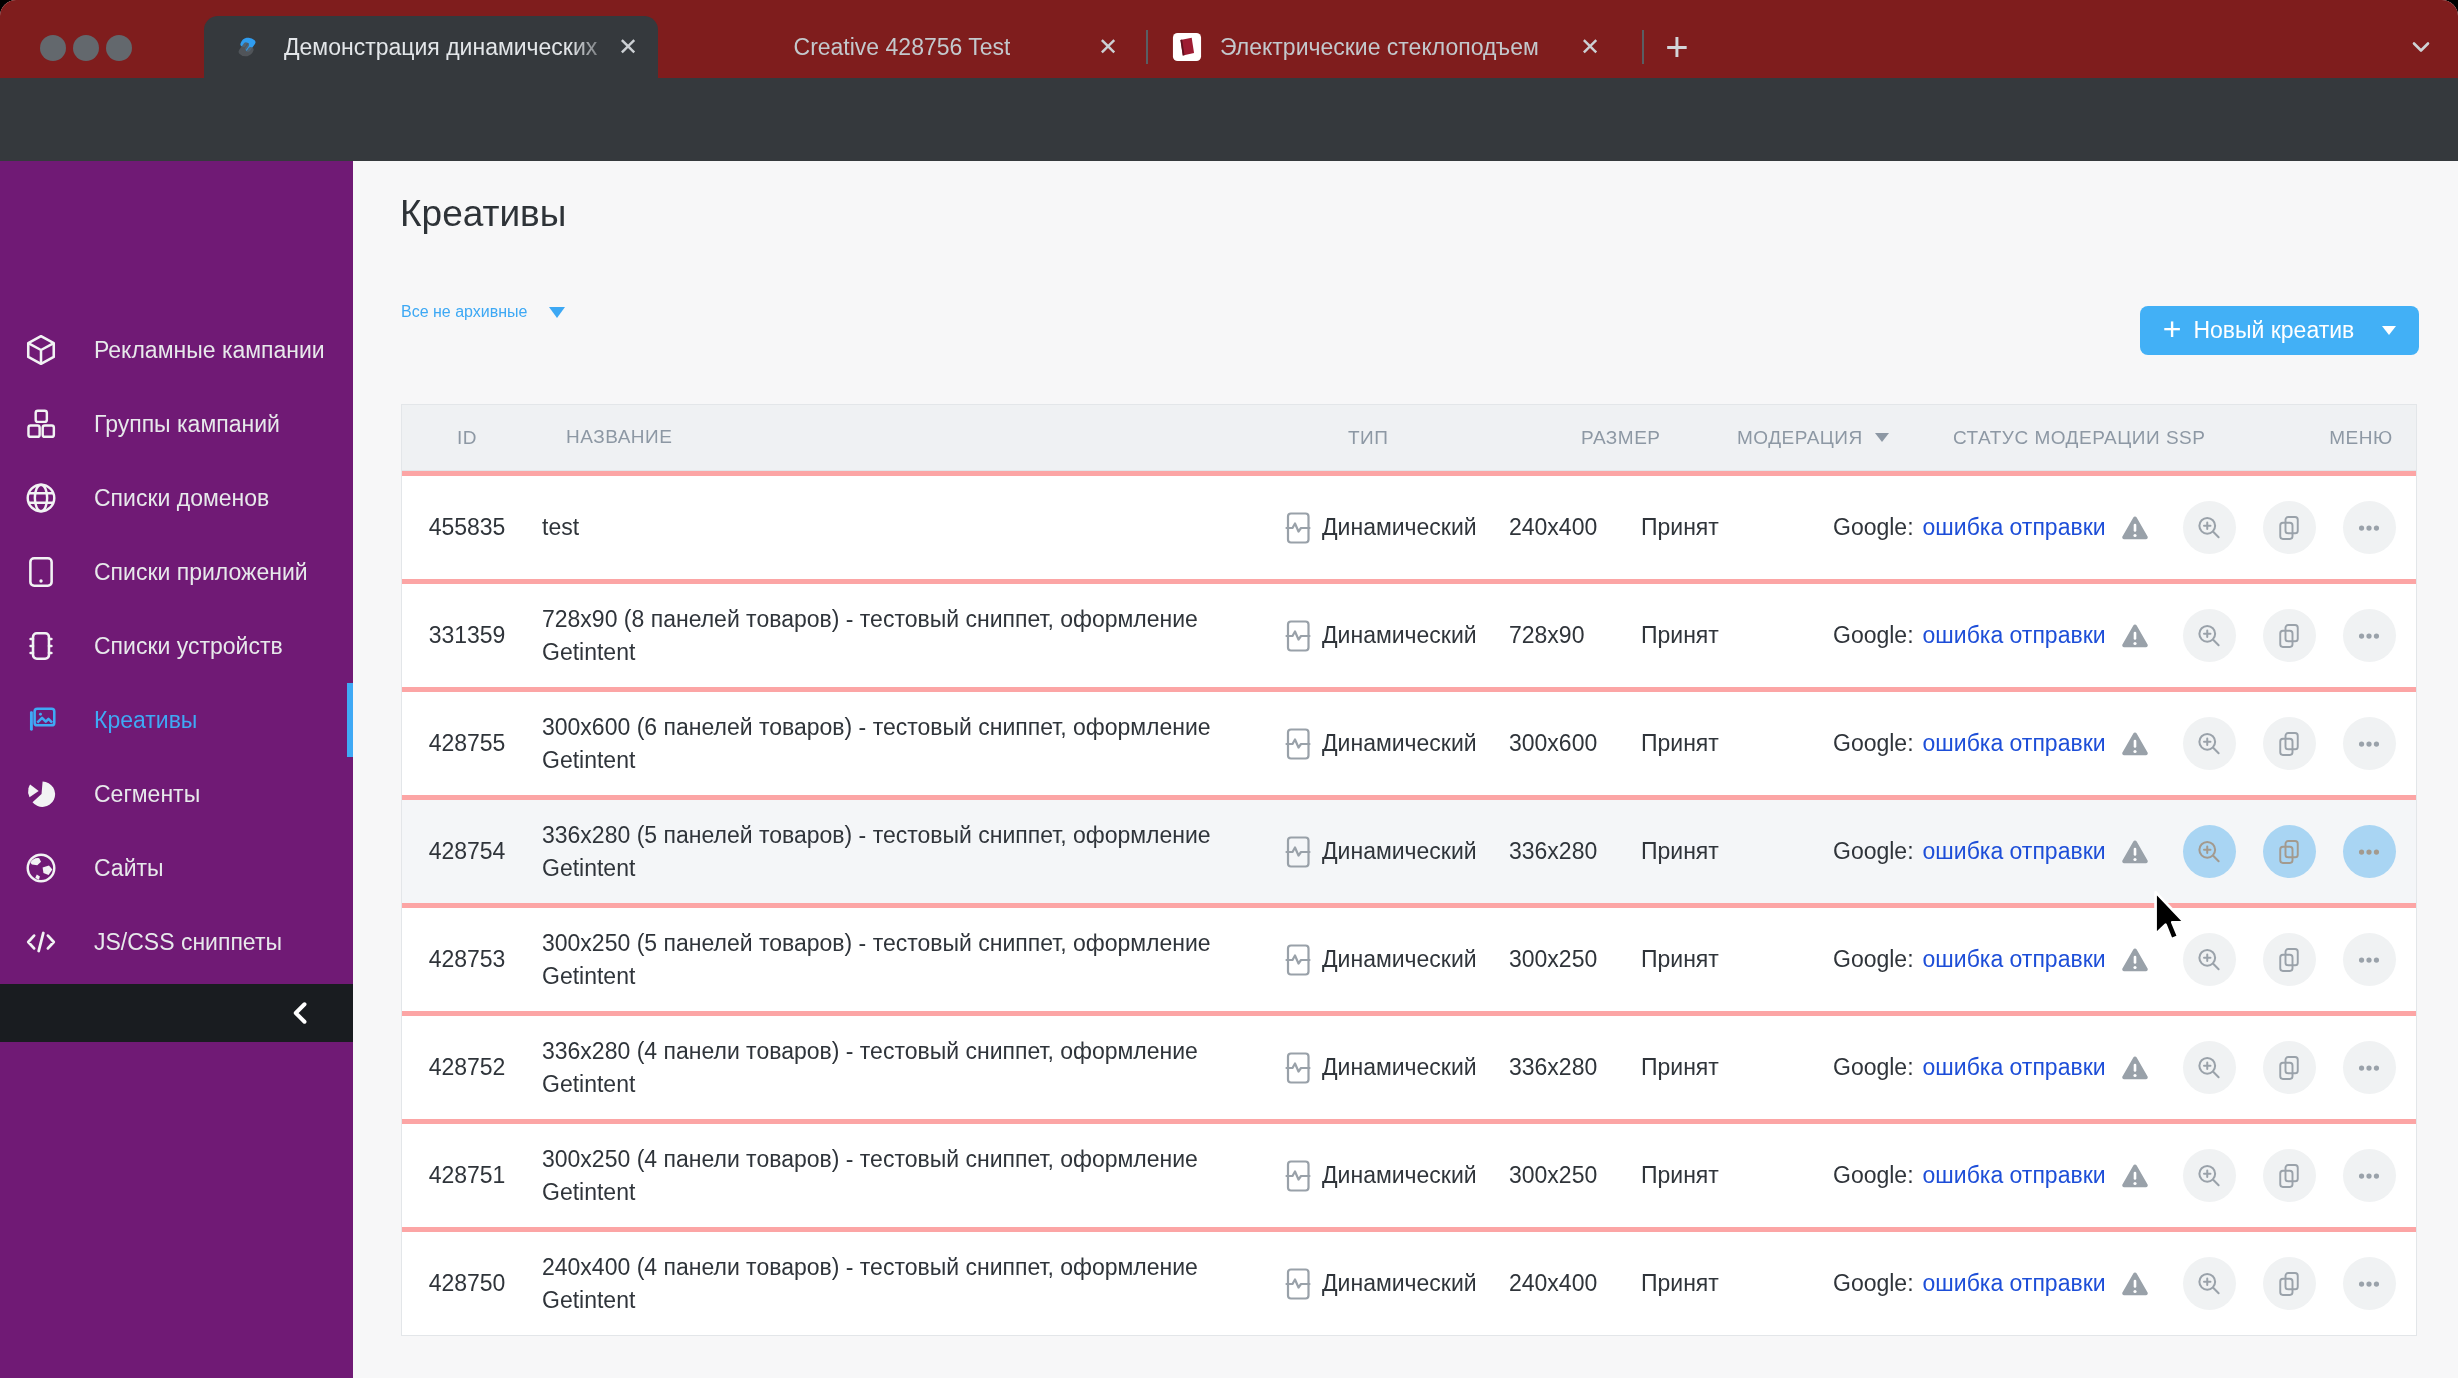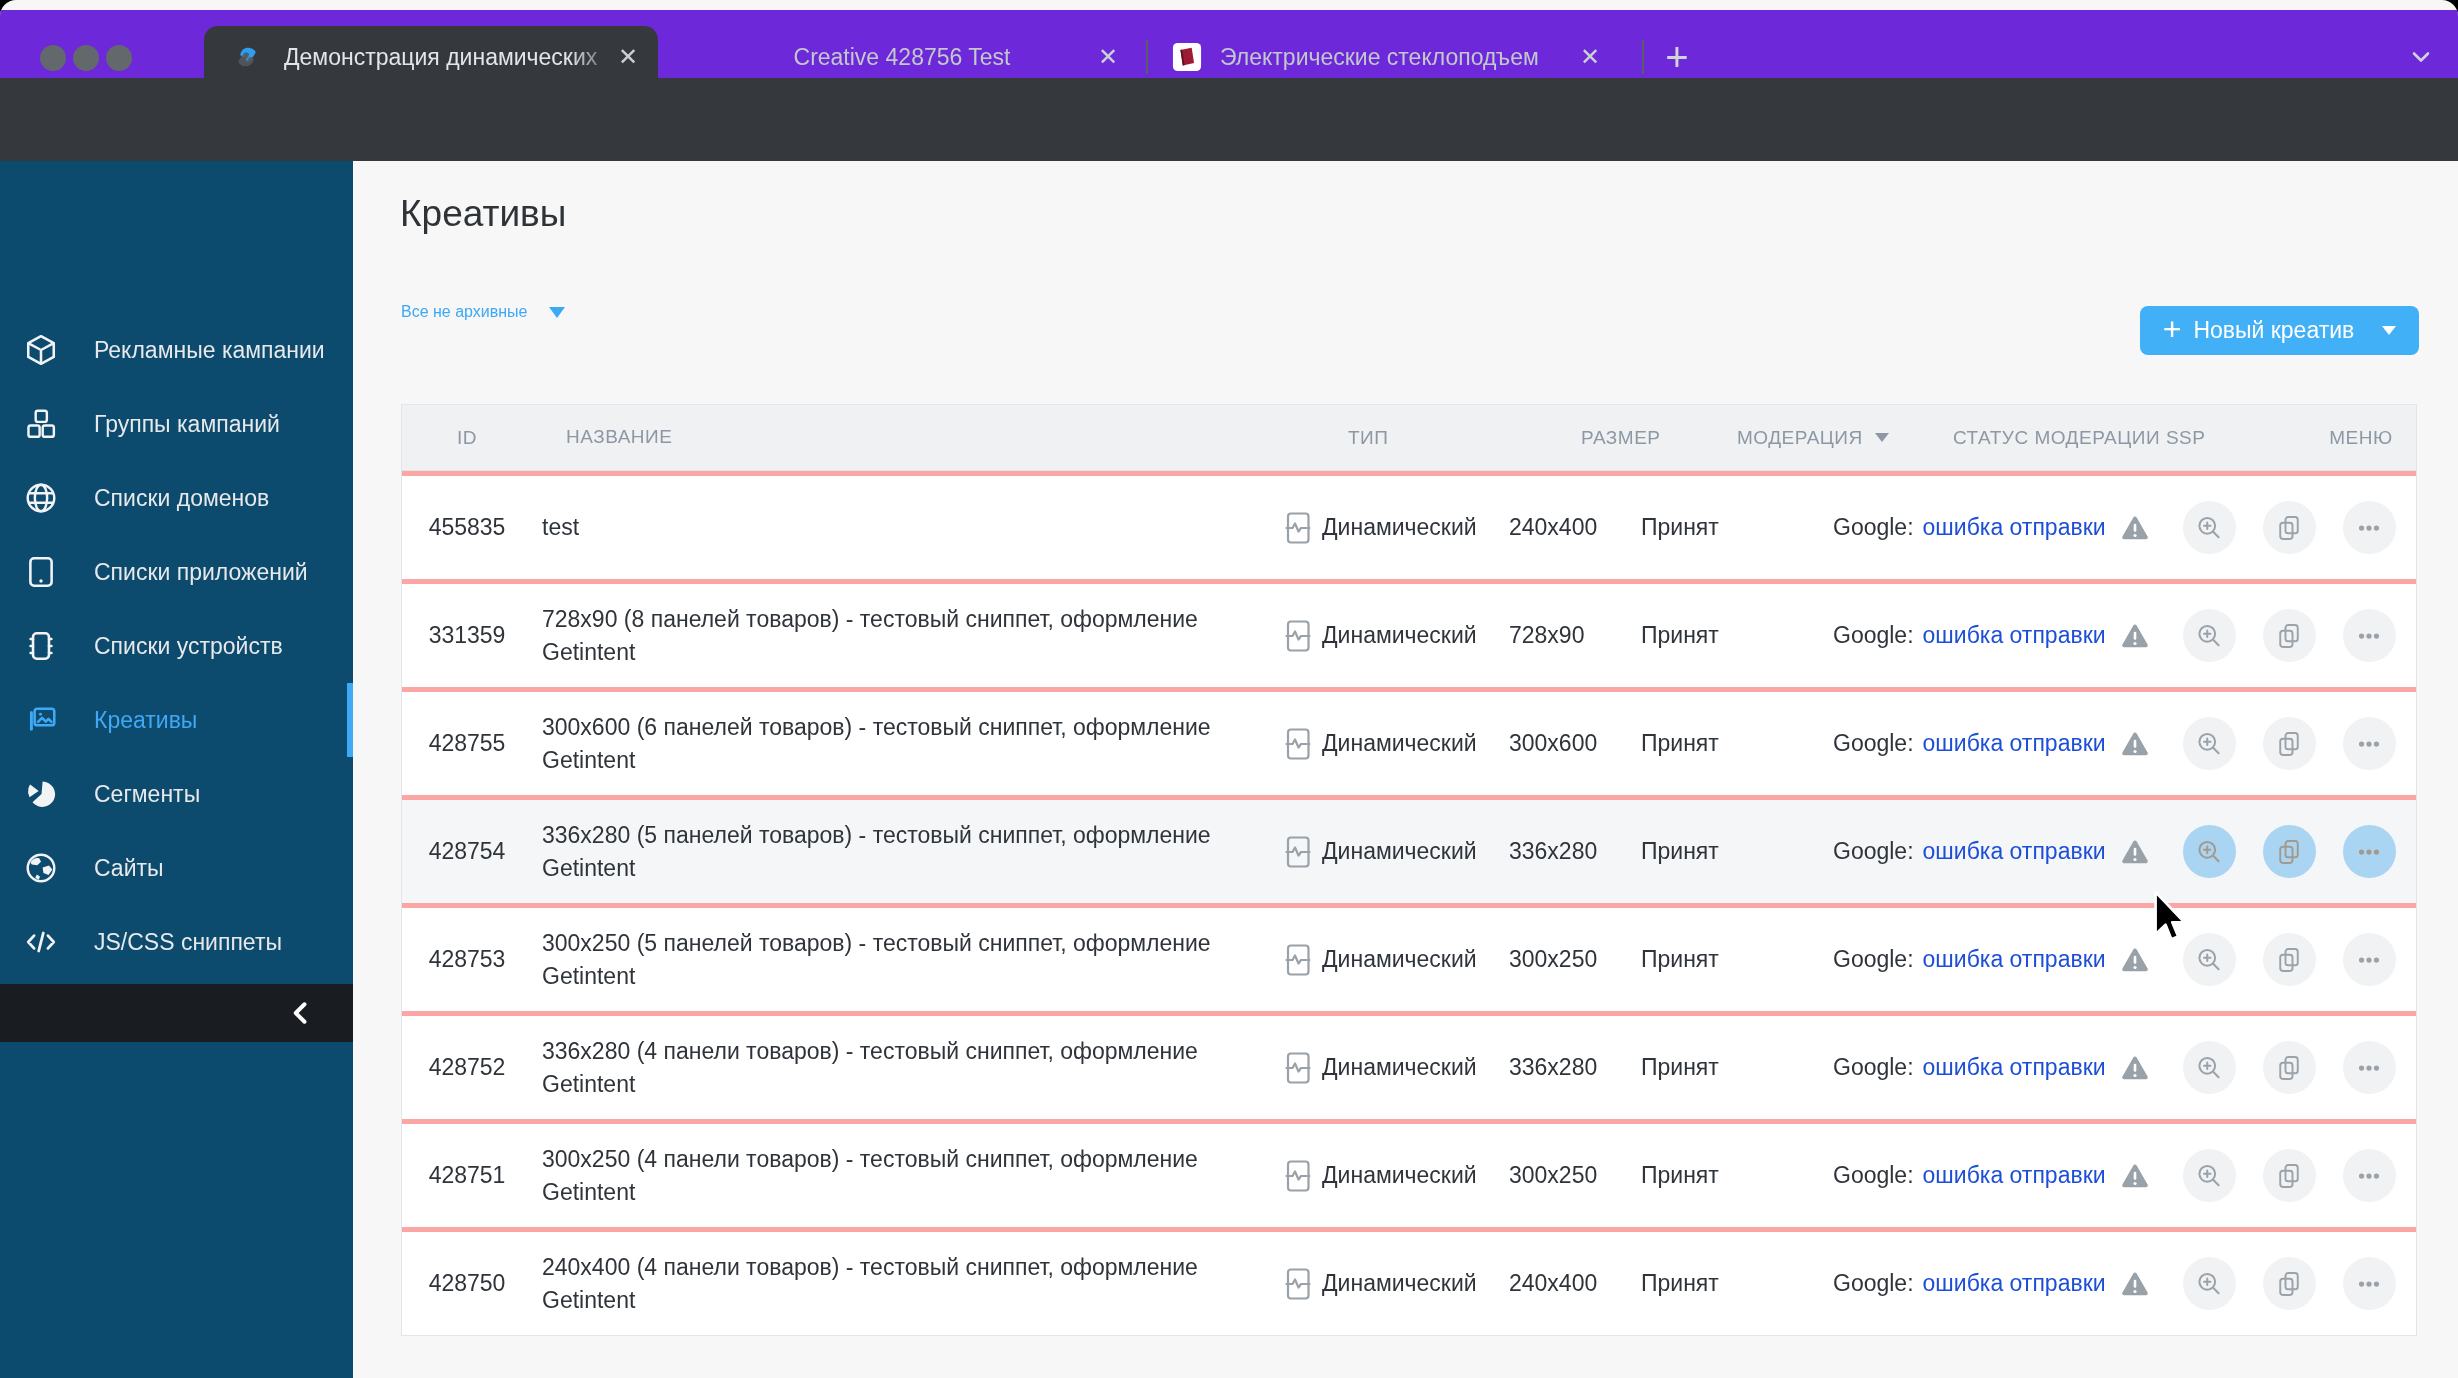--- a/index.html
+++ b/index.html
@@ -1,21 +1,21 @@
 <!DOCTYPE html>
 <html><head>
 <meta charset="utf-8">
 <style>
   * { margin:0; padding:0; box-sizing:border-box; }
   html,body { background:#000; font-family:"Liberation Sans", sans-serif; }
   .screen { position:relative; width:2458px; height:1378px; overflow:hidden;
             border-radius:16px 16px 0 0; background:#f7f7f8; }
 
   
-  .tabstrip { position:absolute; left:0; top:10px; width:2458px; height:78px; background:#6d28d9;text-decoration:underline; }
+  .tabstrip { position:absolute; left:0; top:0; width:2458px; height:78px; background:#7f1d1d;text-decoration:underline; }
   .lights { position:absolute; left:40px; top:35px; display:flex; gap:7px; }
   .light { width:26px; height:26px; border-radius:50%; background:#63686d; }
 
   .tab-active { position:absolute; left:204px; top:16px; width:454px; height:62px;
     background:#35393d; border-radius:14px 14px 0 0; display:flex; align-items:center; padding:0 20px 0 28px; }
   .tab-active .ttl { flex:1; margin-left:22px; font-size:23px; color:#e3e6e9; white-space:nowrap; overflow:hidden; position:relative; }
   .tab-active .ttl::after { content:""; position:absolute; right:0; top:0; bottom:0; width:48px;
     background:linear-gradient(90deg, rgba(53,57,61,0), #35393d); }
   .tab { position:absolute; top:16px; height:62px; display:flex; align-items:center; }
   .tab .ttl { font-size:23px; color:#c3c8cc; white-space:nowrap; overflow:hidden; }
@@ -37,21 +37,21 @@
   .extrow { position:absolute; top:94px; color:#9fa4a9; }
   .avatar { position:absolute; left:2173px; top:94px; width:50px; height:50px; border-radius:50%;
     background:#659fd6; color:#fff; font-size:27px; display:flex; align-items:center; justify-content:center; }
   .updbtn { position:absolute; left:2236px; top:95px; width:212px; height:52px; border-radius:26px;
     border:2px solid #8cab90; background:transparent; display:flex; align-items:center; justify-content:center; }
   .updbtn .lbl { font-size:26px; color:#d5dad6; margin-right:26px; }
   .vdots { display:flex; flex-direction:column; gap:6px; }
   .vdots i { width:7px; height:7px; border-radius:50%; background:#7fc98f; }
 
   
-  .sidebar { position:absolute; left:0; top:161px; width:353px; height:1217px; background:#0c4a6e; }
+  .sidebar { position:absolute; left:0; top:161px; width:353px; height:1217px; background:#701a75; }
   .nav { padding-top:152px; }
   .nav-item { position:relative; height:74px; display:flex; align-items:center; padding-left:24px; color:#e7e9eb; cursor:default; }
   .nav-item .ico { width:34px; height:34px; flex:none; color:#f2f3f4; }
   .nav-item .lbl { margin-left:36px; font-size:23px; }
   .nav-item.active { color:#3fa9f5; }
   .nav-item.active .ico { color:#3fa9f5; }
   .nav-item.active::after { content:""; position:absolute; right:0; top:0; width:6px; height:74px; background:#3fa9f5; }
   .collapse { position:absolute; left:0; top:823px; width:353px; height:58px; background:#191c20;
     display:flex; align-items:center; justify-content:flex-end; padding-right:38px; color:#fff; }
 

